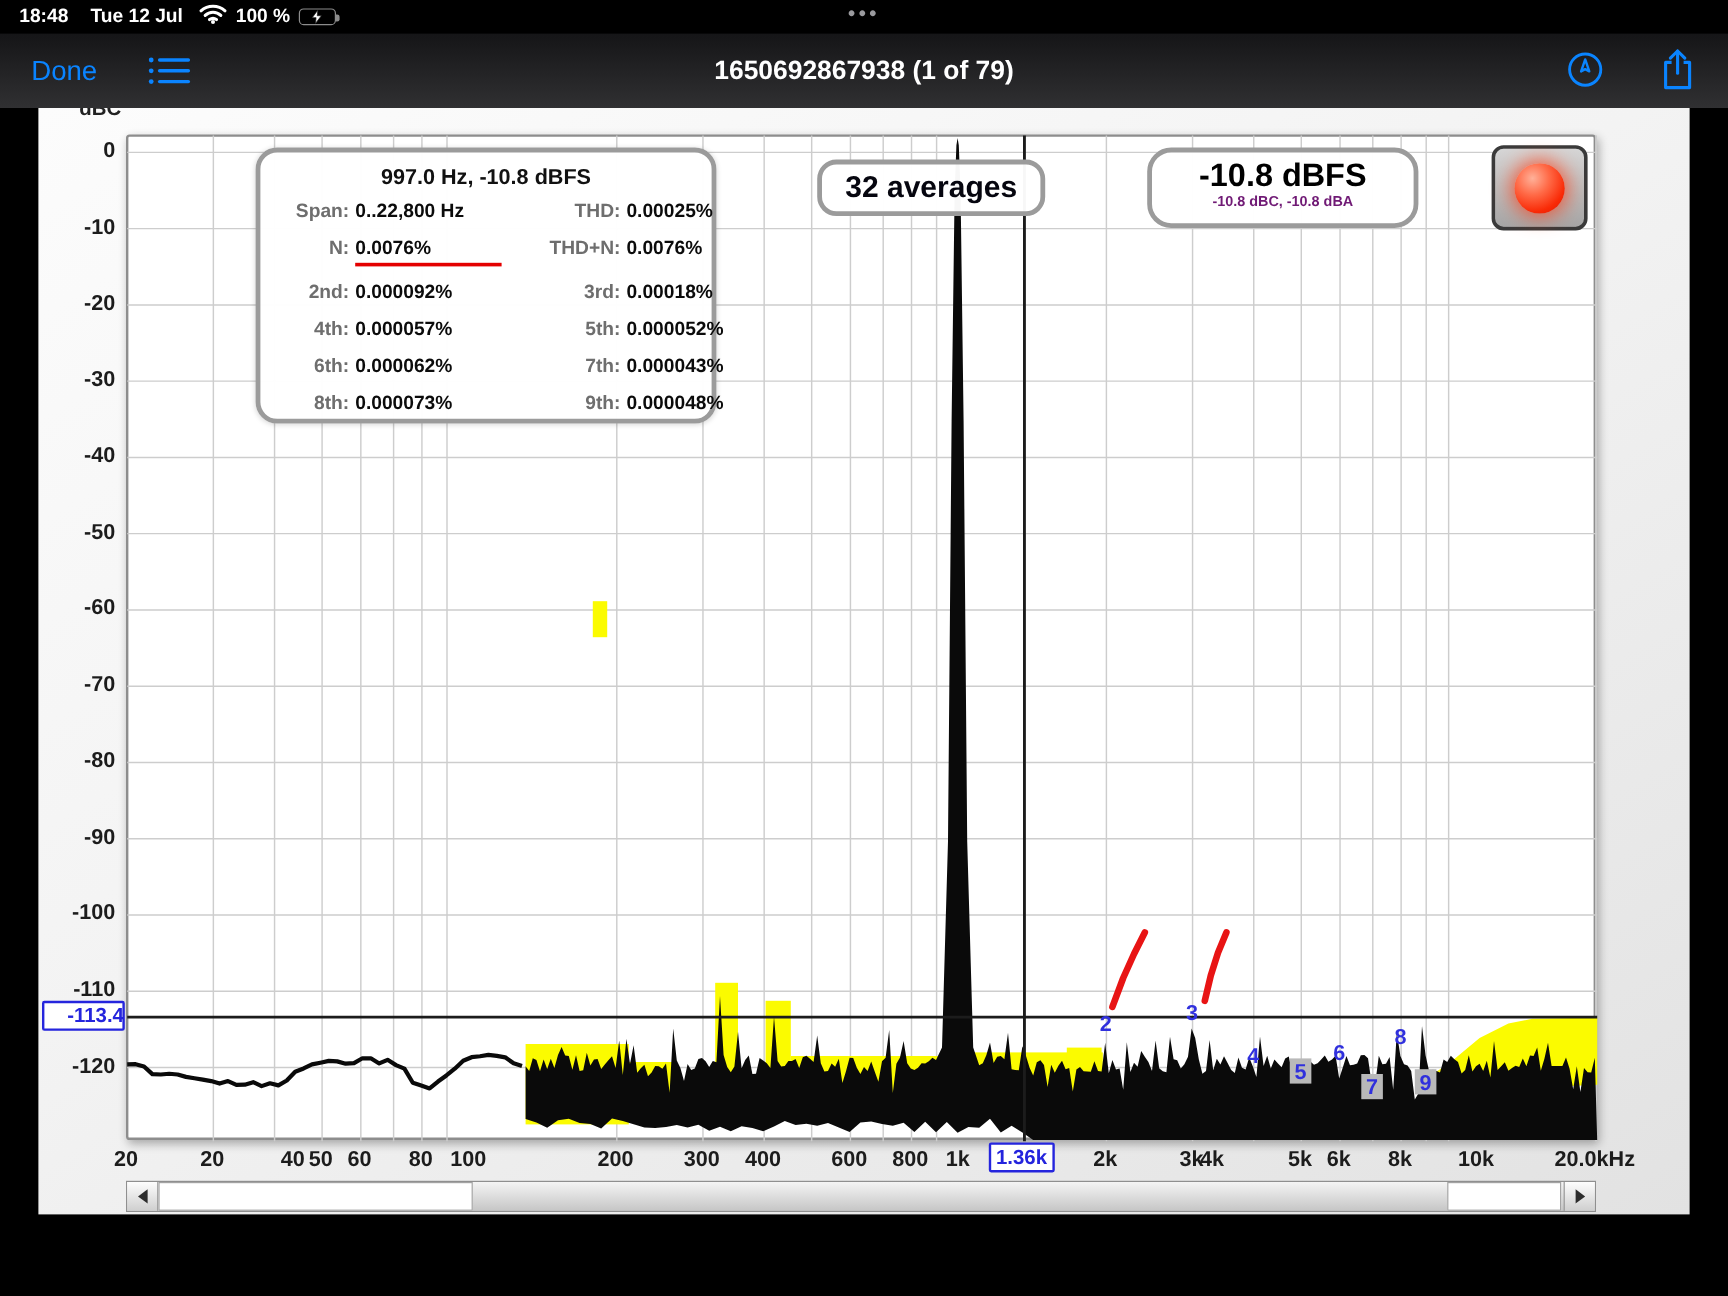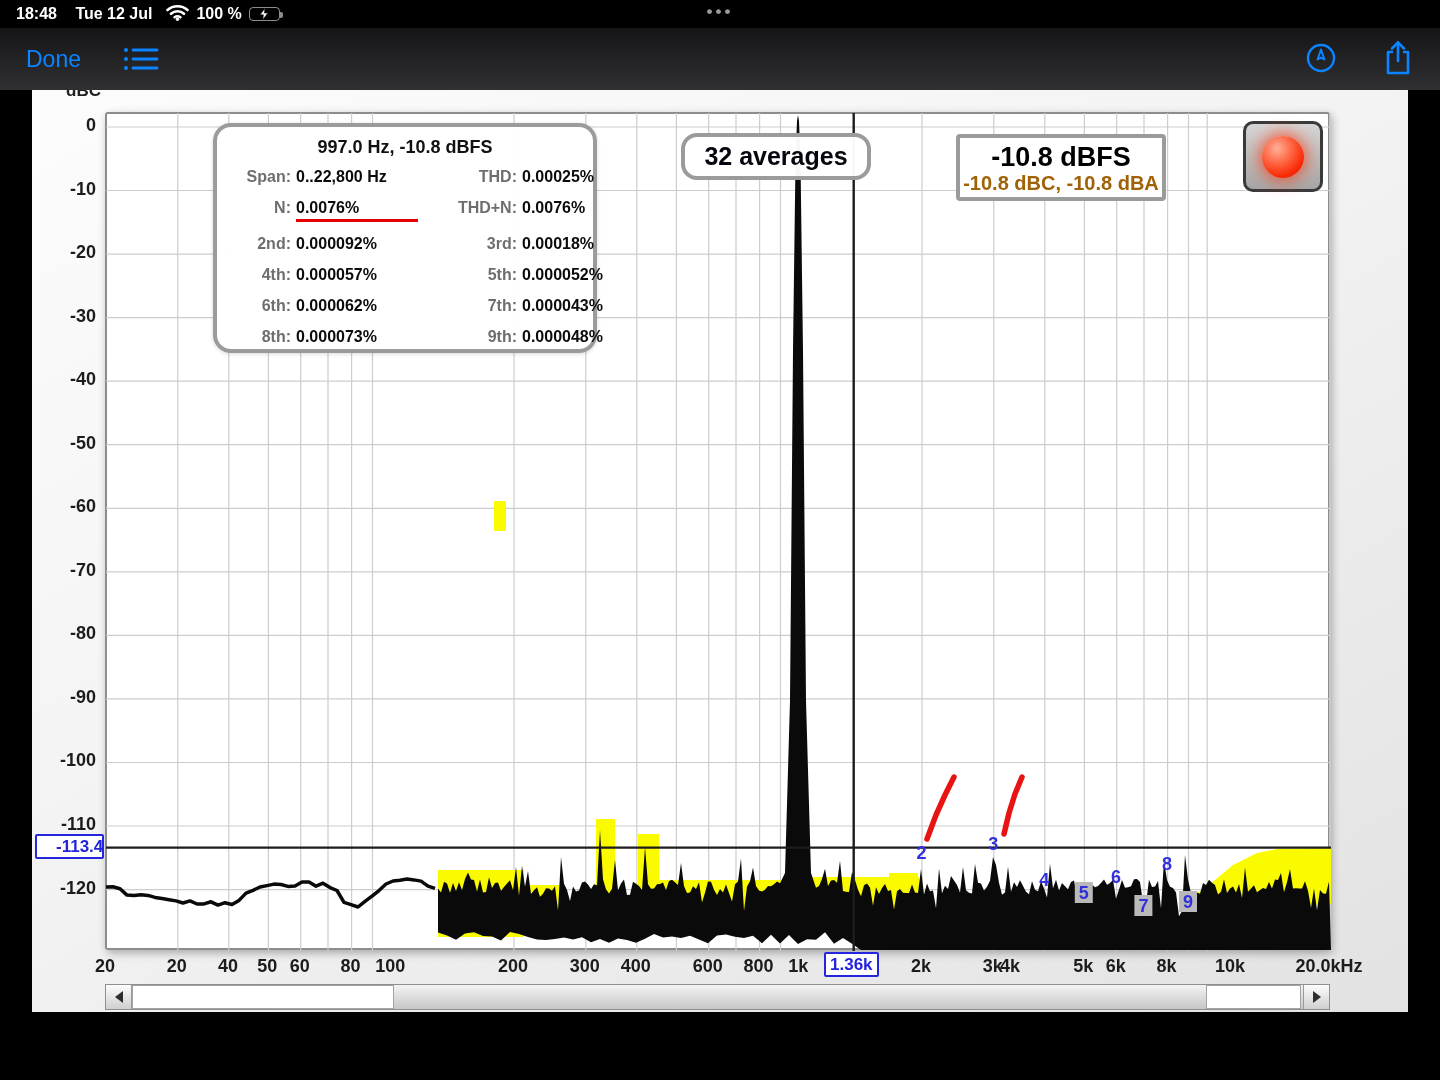--- a/index.html
+++ b/index.html
@@ -61,25 +61,25 @@
   .info-grid { display:grid; grid-template-columns:62px 122px 94px 98px; column-gap:5px;
     row-gap:12px; font-size:16px; line-height:19px;}
   .ilabel { text-align:right; color:#6e6e6e; font-weight:600; }
   .ivalue { text-align:left; color:#0b0b0b; font-weight:700; white-space:nowrap;}
   .ivalue.redline { border-bottom:3px solid #e40000; padding-bottom:2px; }
 
   .avg-box { position:absolute; left:649px; top:43px; width:190px; height:47px;
     background:rgba(255,255,255,.97); border:4px solid #9b9b9b; border-radius:16px;
     display:flex; align-items:center; justify-content:center; font-size:25px;
     font-weight:700; color:#06060f; }
-  .level-box { position:absolute; left:924px; top:44px; width:210px; height:67px;
-    background:rgba(255,255,255,.97); border:4px solid #9b9b9b; border-radius:4px;
+  .level-box { position:absolute; left:924px; top:33px; width:226px; height:67px;
+    background:rgba(255,255,255,.97); border:4px solid #9b9b9b; border-radius:20px;
     text-align:center; padding-top:4px;}
   .level-main { font-size:27px; font-weight:700; color:#000; line-height:30px;}
-  .level-sub { font-size:20px; font-weight:700; color:#a16207; }
+  .level-sub { font-size:12px; font-weight:700; color:#701a75; }
 
   .rec-btn { position:absolute; left:1211px; top:31px; width:80px; height:71px;
     background:linear-gradient(#d6d6d6,#a6a6a6); border:3px solid #3a3a3a; border-radius:10px;
     cursor:pointer; display:flex; align-items:center; justify-content:center;}
   .rec-light { width:42px; height:42px; border-radius:50%;
     background:radial-gradient(circle at 36% 30%, #ffb199 0%, #ff6a47 35%, #f92a06 70%, #dd1600 100%);
     box-shadow:0 0 16px 3px rgba(255,60,20,.75); }
 
   
   .scrollbar { position:absolute; left:73px; top:894px; width:1225px; height:26px;
@@ -130,20 +130,21 @@
     <button class="tb-btn icon-btn" style="margin-left:42px">
       <svg width="36" height="26" viewBox="0 0 36 26">
         <circle cx="3" cy="4" r="2" fill="#0a84ff"></circle>
           <circle cx="3" cy="13" r="2" fill="#0a84ff"></circle>
           <circle cx="3" cy="22" r="2" fill="#0a84ff"></circle>
         <line x1="10" y1="4" x2="34" y2="4" stroke="#0a84ff" stroke-width="2.8" stroke-linecap="round"></line>
         <line x1="10" y1="13" x2="34" y2="13" stroke="#0a84ff" stroke-width="2.8" stroke-linecap="round"></line>
         <line x1="10" y1="22" x2="34" y2="22" stroke="#0a84ff" stroke-width="2.8" stroke-linecap="round"></line>
       </svg>
     </button>
+    <div class="tb-title">1650692867938 (1 of 79)</div>
     <div class="tb-right">
       <button class="icon-btn">
         <svg width="32" height="32" viewBox="0 0 32 32" fill="none">
           <circle cx="16" cy="16" r="13" stroke="#0a84ff" stroke-width="2.4"></circle>
           <path d="M16,7.5 L19.4,17.5 L16,15.6 L12.6,17.5 Z" stroke="#0a84ff" stroke-width="2" stroke-linejoin="round" fill="none"></path>
         </svg>
       </button>
       <button class="icon-btn">
         <svg width="32" height="36" viewBox="0 0 32 36" fill="none">
           <path d="M11,12 H6 V33 H26 V12 H21" stroke="#0a84ff" stroke-width="2.6" stroke-linejoin="round"></path>
@@ -167,21 +168,21 @@
         <div class="ytick" style="top: 469.822px;">-70</div>
         <div class="ytick" style="top: 533.368px;">-80</div>
         <div class="ytick" style="top: 596.914px;">-90</div>
         <div class="ytick" style="top: 660.46px;">-100</div>
         <div class="ytick" style="top: 724.006px;">-110</div>
         <div class="ytick" style="top: 787.552px;">-120</div>
       </div>
     <div id="xtick-container">
         <div class="xtick" style="left: 28px;">20</div>
         <div class="xtick" style="left: 99.8452px;">20</div>
-        <div class="xtick" style="left: 151px;">40</div>
+        <div class="xtick" style="left: 167px;">40</div>
         <div class="xtick" style="left: 190.36px;">50</div>
         <div class="xtick" style="left: 222.665px;">60</div>
         <div class="xtick" style="left: 273.64px;">80</div>
         <div class="xtick" style="left: 313.18px;">100</div>
         <div class="xtick" style="left: 436px;">200</div>
         <div class="xtick" style="left: 507.845px;">300</div>
         <div class="xtick" style="left: 558.82px;">400</div>
         <div class="xtick" style="left: 630.665px;">600</div>
         <div class="xtick" style="left: 681.64px;">800</div>
         <div class="xtick" style="left: 721.18px;">1k</div>

